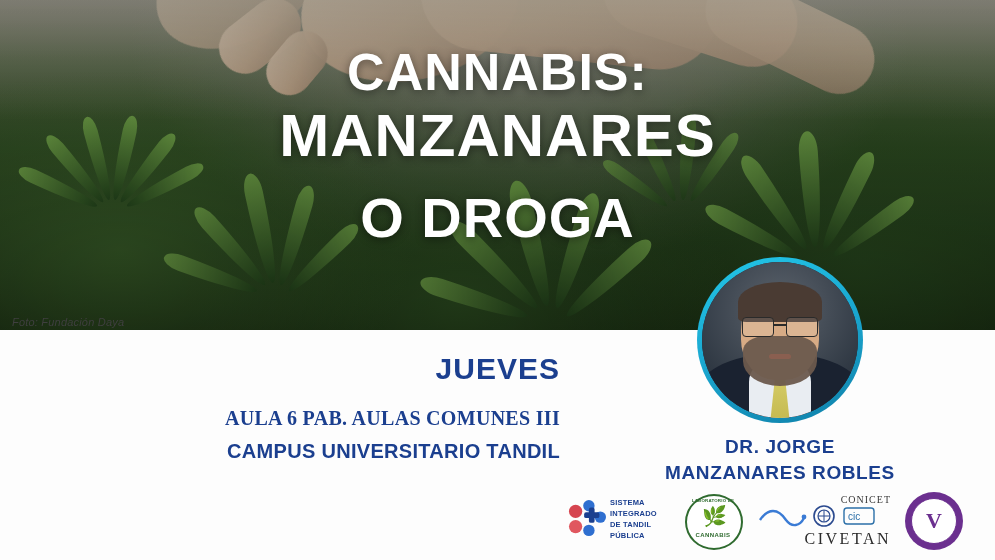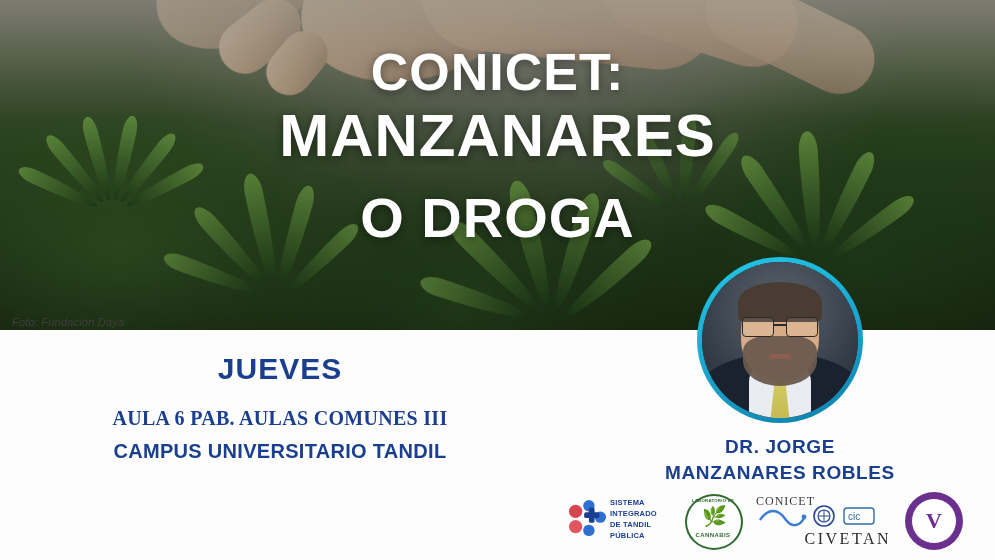--- a/index.html
+++ b/index.html
@@ -110,21 +110,21 @@
     left: 0; top: 330px;
     width: 995px; height: 230px;
     background: #fdfdfd;
   }
 
   .event-info {
     position: absolute;
     left: 0;
     top: 352px;
     width: 560px;
-    text-align: center;
+    text-align: right;
     color: #1b3f8f;
     font-weight: bold;
   }
   .ev-day { font-size: 30px; letter-spacing: 1px; }
   .ev-date { font-size: 27px; margin-top: 12px; letter-spacing: .5px; }
   .ev-place1 { font-size: 20px; margin-top: 21px; letter-spacing: .3px; font-family: Liberation Serif, serif; }
   .ev-place2 { font-size: 20px; margin-top: 10px; letter-spacing: .3px; }
 
   
   .portrait-wrap {
@@ -236,21 +236,21 @@
     font-size: 6px; font-weight: bold; color: #2f6b2f; letter-spacing: .4px;
   }
   .cann-top {
     position: absolute; left: 4px; top: 6px; width: 52px; text-align: center;
     font-size: 4.4px; font-weight: bold; color: #2f6b2f; letter-spacing: .2px;
   }
   .cann-leaf { position: absolute; left: 19px; top: 14px; font-size: 20px; color: #2f7a2f; line-height: 1; }
 
   
   .logo-civetan { left: 198px; width: 135px; height: 58px; }
-  .civ-top { position: absolute; left: 0; top: 2px; width: 135px; text-align: left; font-size: 12px; color: #3a3a3a; letter-spacing: 1px; font-family: "Liberation Serif", serif;}
+  .civ-top { position: absolute; left: 0; top: 2px; width: 135px; text-align: right; font-size: 10px; color: #3a3a3a; letter-spacing: 1px; font-family: "Liberation Serif", serif;}
   .civ-marks { position: absolute; left: 0; top: 12px; width: 135px; height: 24px; }
   .civ-word {
     position: absolute; left: 0; top: 38px; width: 135px; text-align: right;
     font-family: "Liberation Serif", serif;
     font-size: 16px; color: #2b2b2b; letter-spacing: 2.5px;
   }
 
   
   .logo-vet { left: 345px; width: 64px; height: 60px; }
   .vet-ring {
@@ -317,21 +317,21 @@
     <div class="hand h4"></div>
     <div class="hand h5"></div>
 
     <div class="blurband"></div>
     <div class="photo-shade"></div>
   </div>
 
   <div class="photo-credit">Foto: Fundación Daya</div>
 
   <div class="title-block">
-    <div class="title-line t1">CONICET:</div>
+    <div class="title-line t1">CANNABIS:</div>
     <div class="title-line t2">MANZANARES</div>
     <div class="title-line t3">O DROGA</div>
   </div>
 
   <div class="lower"></div>
 
   <div class="event-info">
     <div class="ev-day">JUEVES</div>
     <div class="ev-place1">AULA 6 PAB. AULAS COMUNES III</div>
     <div class="ev-place2">CAMPUS UNIVERSITARIO TANDIL</div>

